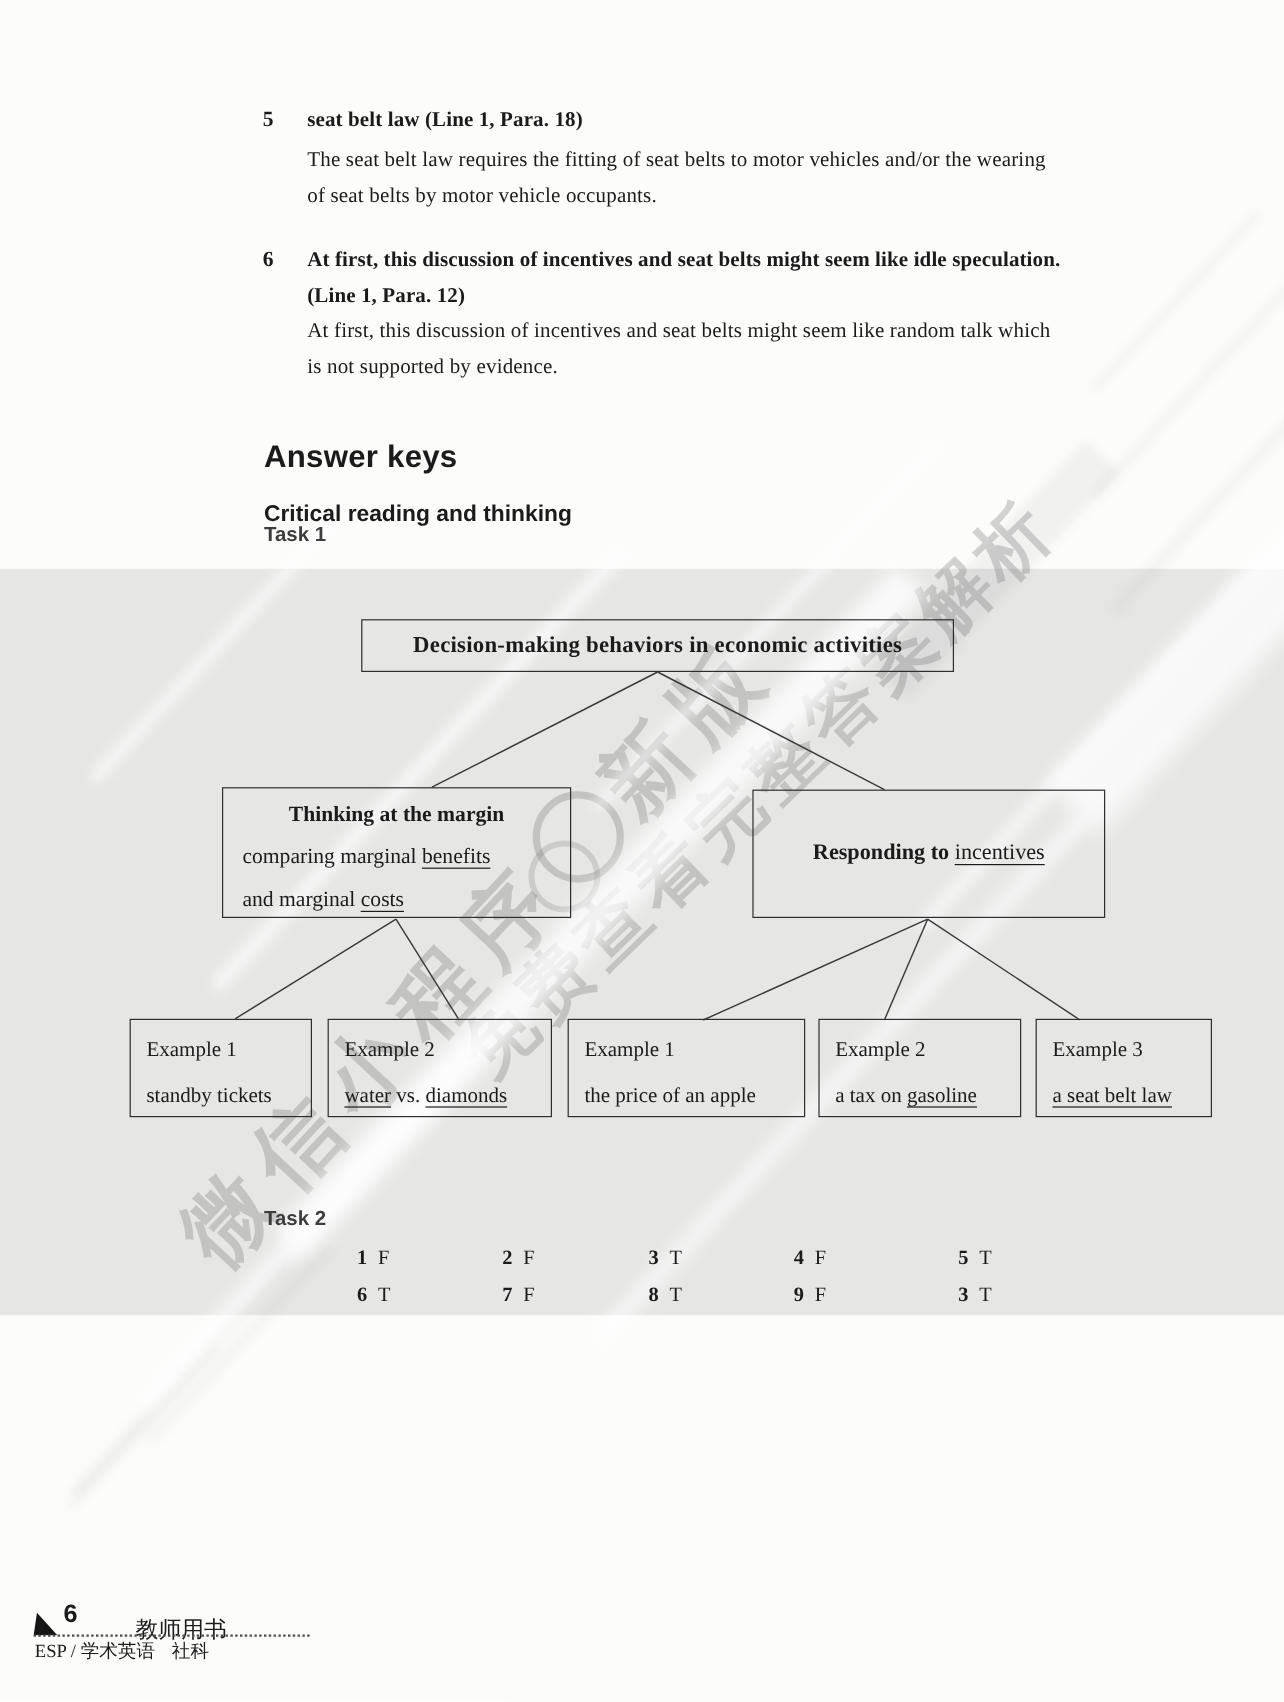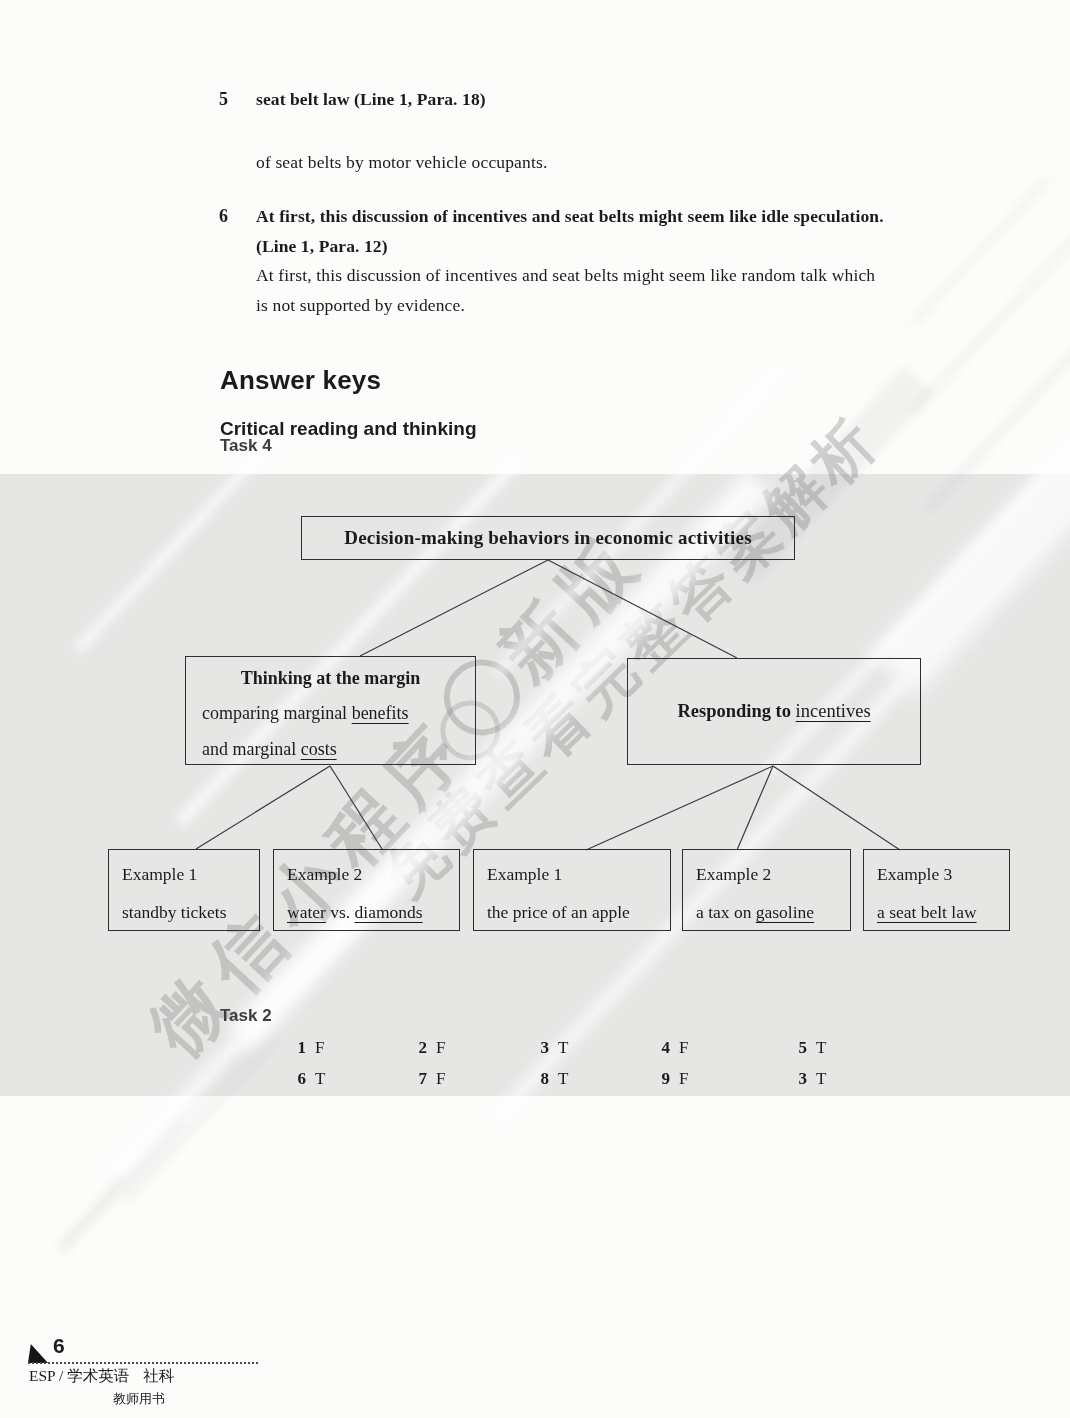--- a/index.html
+++ b/index.html
@@ -87,21 +87,21 @@
   .t2cell { position:absolute; display:flex; font-size:17px; z-index:3; }
   .t2n { width:24px; text-align:right; font-weight:bold; }
   .t2v { margin-left:9px; }
 
   
   .f-tri {
     position:absolute; left:28px; top:1344px; width:20px; height:19px;
     background:#161616; clip-path:polygon(14% 0, 100% 100%, 0 100%); z-index:3;
   }
   .f-num  { position:absolute; left:53px; top:1334px; font-size:21px; z-index:3; }
-  .f-book { position:absolute; left:113px; top:1345px; font-size:13px; z-index:3;margin-top:45px; }
+  .f-book { position:absolute; left:113px; top:1345px; font-size:19px; z-index:3; }
   .f-dots { position:absolute; left:28px; top:1362px; width:230px; border-top:2px dotted #4c4c4c; z-index:3; }
   .f-esp  { position:absolute; left:29px; top:1366px; font-weight:normal; font-size:15.5px; z-index:3; }
   .f-subject { margin-left:14px; }
 </style>
 </head>
 <body>
 
 <div class="page">
 
   <div class="gray-band"></div>
@@ -120,31 +120,32 @@
   <div class="streak s2"></div>
   <div class="streak s3"></div>
   <div class="streak s4"></div>
   <div class="streak s5"></div>
   <div class="streak s6"></div>
   <div class="streak s7"></div>
   <div class="streak s8"></div>
 
   <div class="abs qa-num" style="left:219px; top:89px;">5</div>
   <div class="abs qa-h" style="left:256px; top:89px;">seat belt law (Line 1, Para. 18)</div>
+  <div class="abs qa-b" style="left:256px; top:122px;">The seat belt law requires the fitting of seat belts to motor vehicles and/or the wearing</div>
   <div class="abs qa-b" style="left:256px; top:152px;">of seat belts by motor vehicle occupants.</div>
 
   <div class="abs qa-num" style="left:219px; top:206px;">6</div>
   <div class="abs qa-h" style="left:256px; top:206px;">At first, this discussion of incentives and seat belts might seem like idle speculation.</div>
   <div class="abs qa-h" style="left:256px; top:236px;">(Line 1, Para. 12)</div>
   <div class="abs qa-b" style="left:256px; top:265px;">At first, this discussion of incentives and seat belts might seem like random talk which</div>
   <div class="abs qa-b" style="left:256px; top:295px;">is not supported by evidence.</div>
 
   <div class="abs sans h-main" style="left:220px; top:365px;">Answer keys</div>
   <div class="abs sans h-sub" style="left:220px; top:418px;">Critical reading and thinking</div>
-  <div class="abs sans h-task" style="left:220px; top:436px;">Task 4</div>
+  <div class="abs sans h-task" style="left:220px; top:436px;">Task 1</div>
 
   <svg class="connectors" width="1070" height="1418">
     <g stroke="#3a3a3a" stroke-width="1.2" fill="none">
       <line x1="548" y1="560" x2="360" y2="656"></line>
       <line x1="548" y1="560" x2="737" y2="658"></line>
       <line x1="330" y1="766" x2="196" y2="849"></line>
       <line x1="330" y1="766" x2="382" y2="849"></line>
       <line x1="773" y1="766" x2="586" y2="850"></line>
       <line x1="773" y1="766" x2="737" y2="850"></line>
       <line x1="773" y1="766" x2="900" y2="850"></line>

